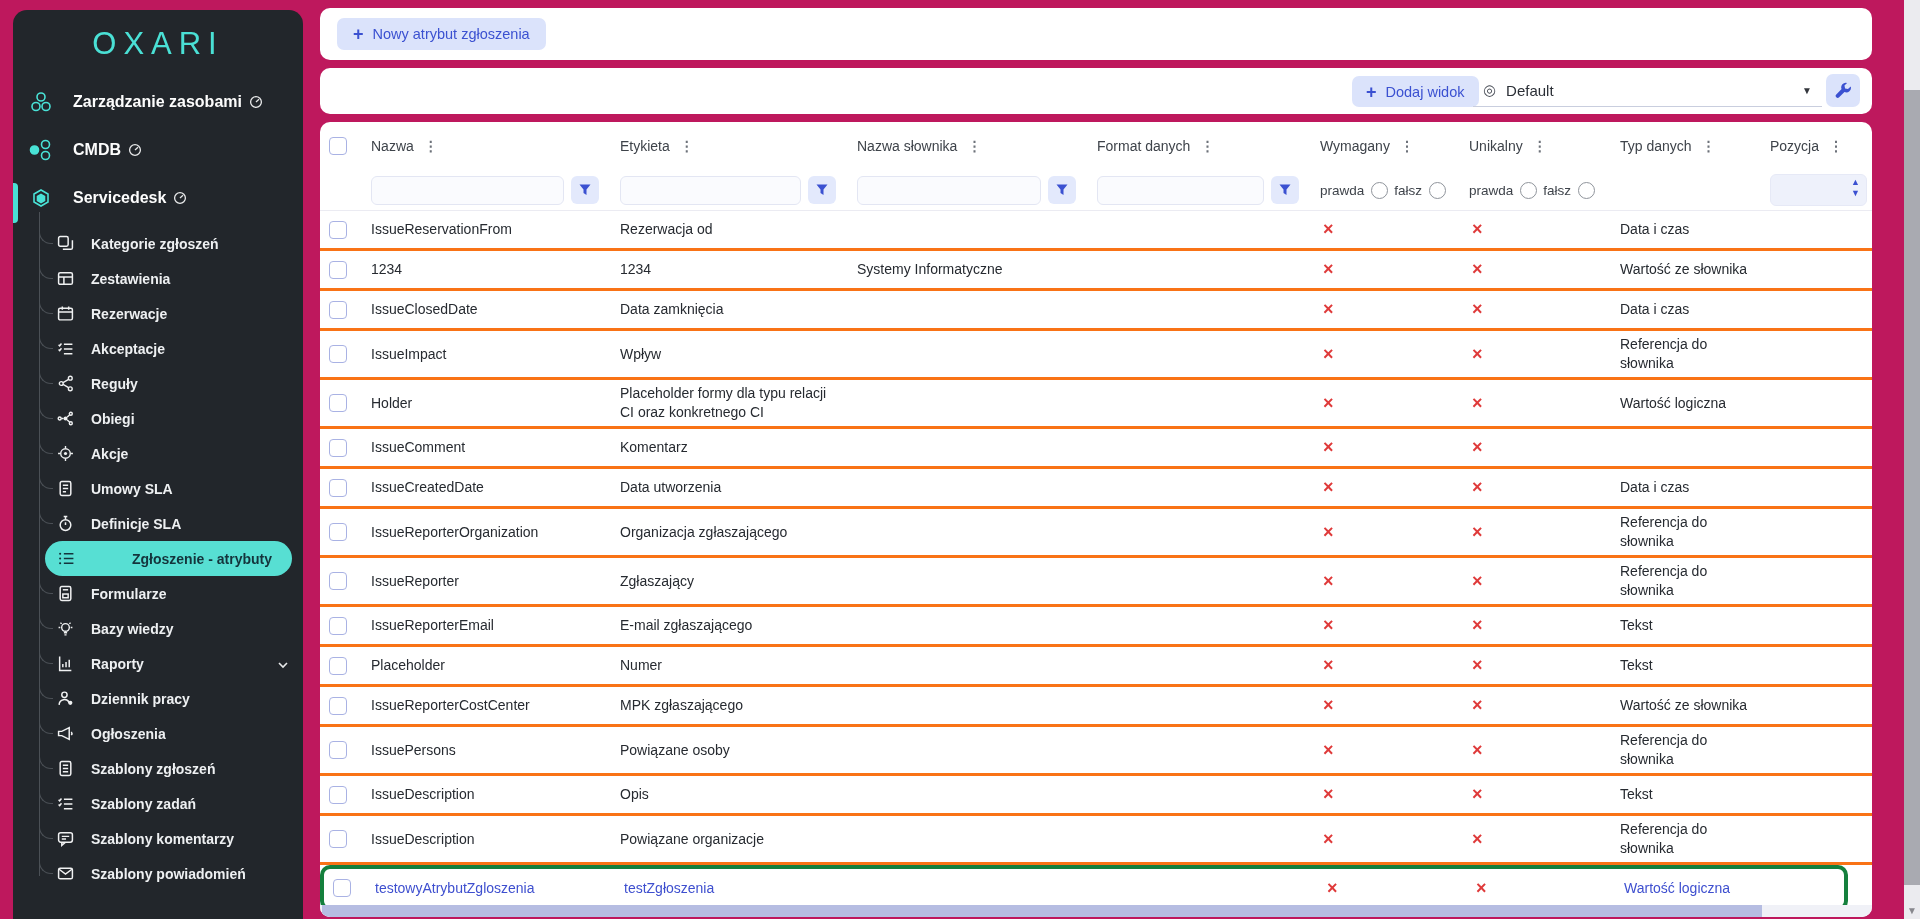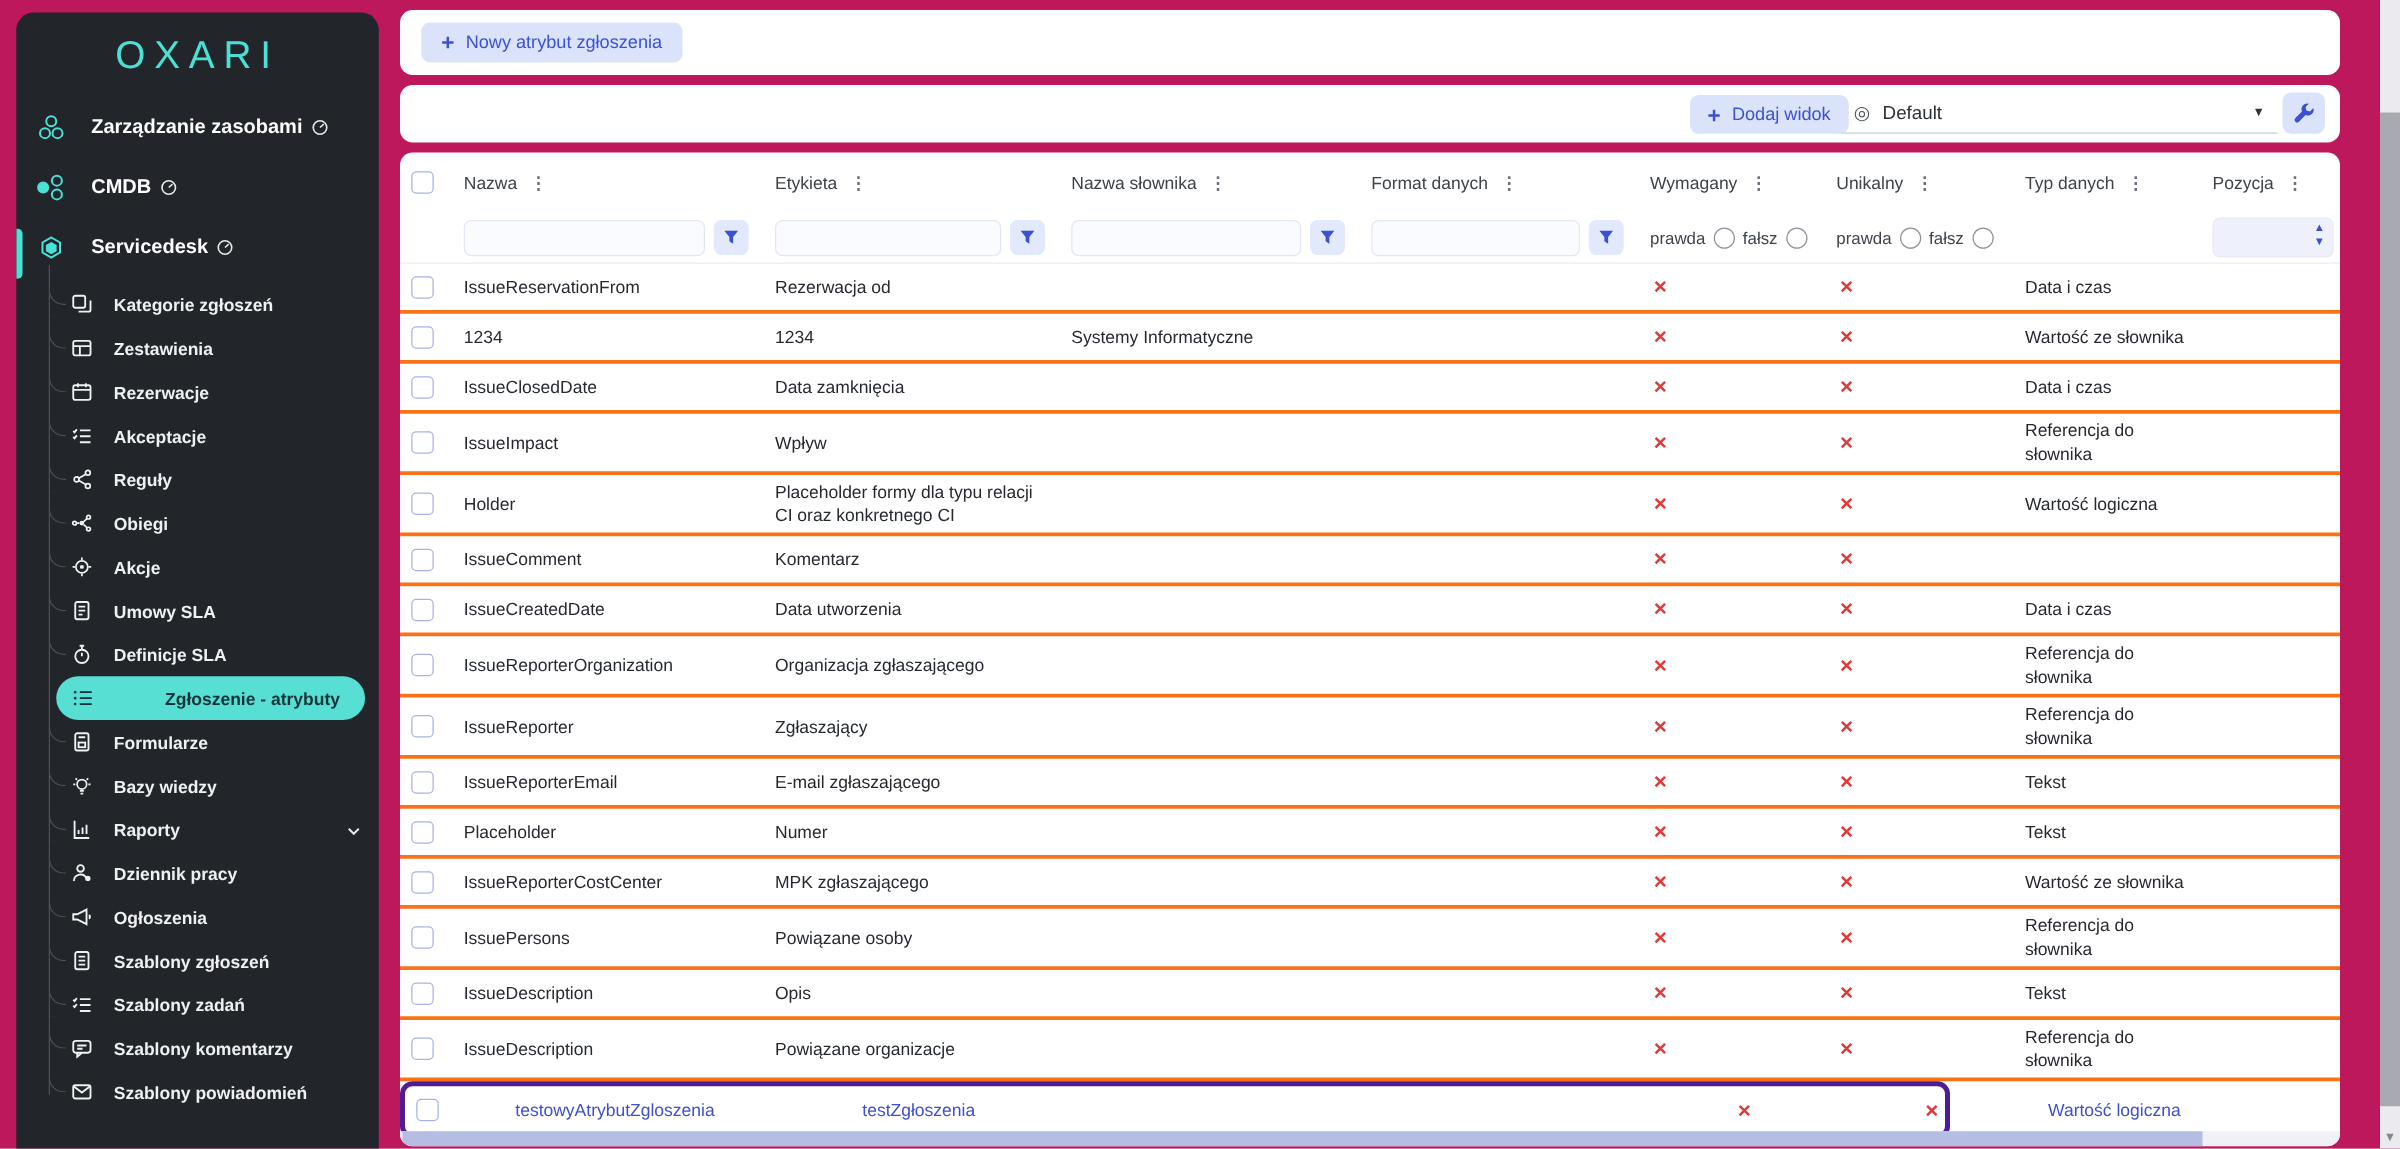--- a/index.html
+++ b/index.html
@@ -73,21 +73,21 @@
   .pos-spinner{width:97px;height:32px;background:#eef1fb;border:1px solid #e6e9f6;border-radius:6px;
     margin-left:9px;position:relative;box-sizing:border-box;}
   .pos-input{position:absolute;left:4px;top:2px;width:66px;height:26px;border:none;background:transparent;
     font-family:inherit;font-size:13px;}
   .spin{position:absolute;right:6px;top:3px;display:flex;flex-direction:column;gap:2px;
     color:#3b51d1;font-size:9px;line-height:1;cursor:pointer;}
   .tbody{border-top:1px solid #ebebf2;}
   .trow{min-height:40px;border-bottom:3px solid #f97316;font-size:14px;color:#262a30;box-sizing:border-box;}
   .cell{padding:4px 6px 4px 9px;line-height:19px;}
   .c-x{font-size:18px;font-weight:700;color:#df3a3a;padding-left:12px;}
-  .trow.highlight{border:4px solid #4c1d95;border-radius:10px;width:1240px;min-height:46px;text-align:center;}
+  .trow.highlight{border:4px solid #15803d;border-radius:10px;width:1528px;min-height:46px;}
   .trow.highlight .cell{color:#3e4fcf;}
 
   .hscroll{position:absolute;left:0;bottom:0;width:1552px;height:12px;background:#f0f1f7;}
   .hthumb{position:absolute;left:2px;top:0;width:1440px;height:12px;background:#b6bde2;cursor:pointer;}
 
   
   .vtrack{position:absolute;right:0;top:0;width:16px;height:919px;background:#ebebef;}
   .vthumb{position:absolute;left:0;top:90px;width:16px;height:795px;background:#a9aab1;cursor:pointer;}
   .varrow{position:absolute;left:0;bottom:3px;width:16px;text-align:center;font-size:10px;color:#87878d;cursor:pointer;}
 </style>

